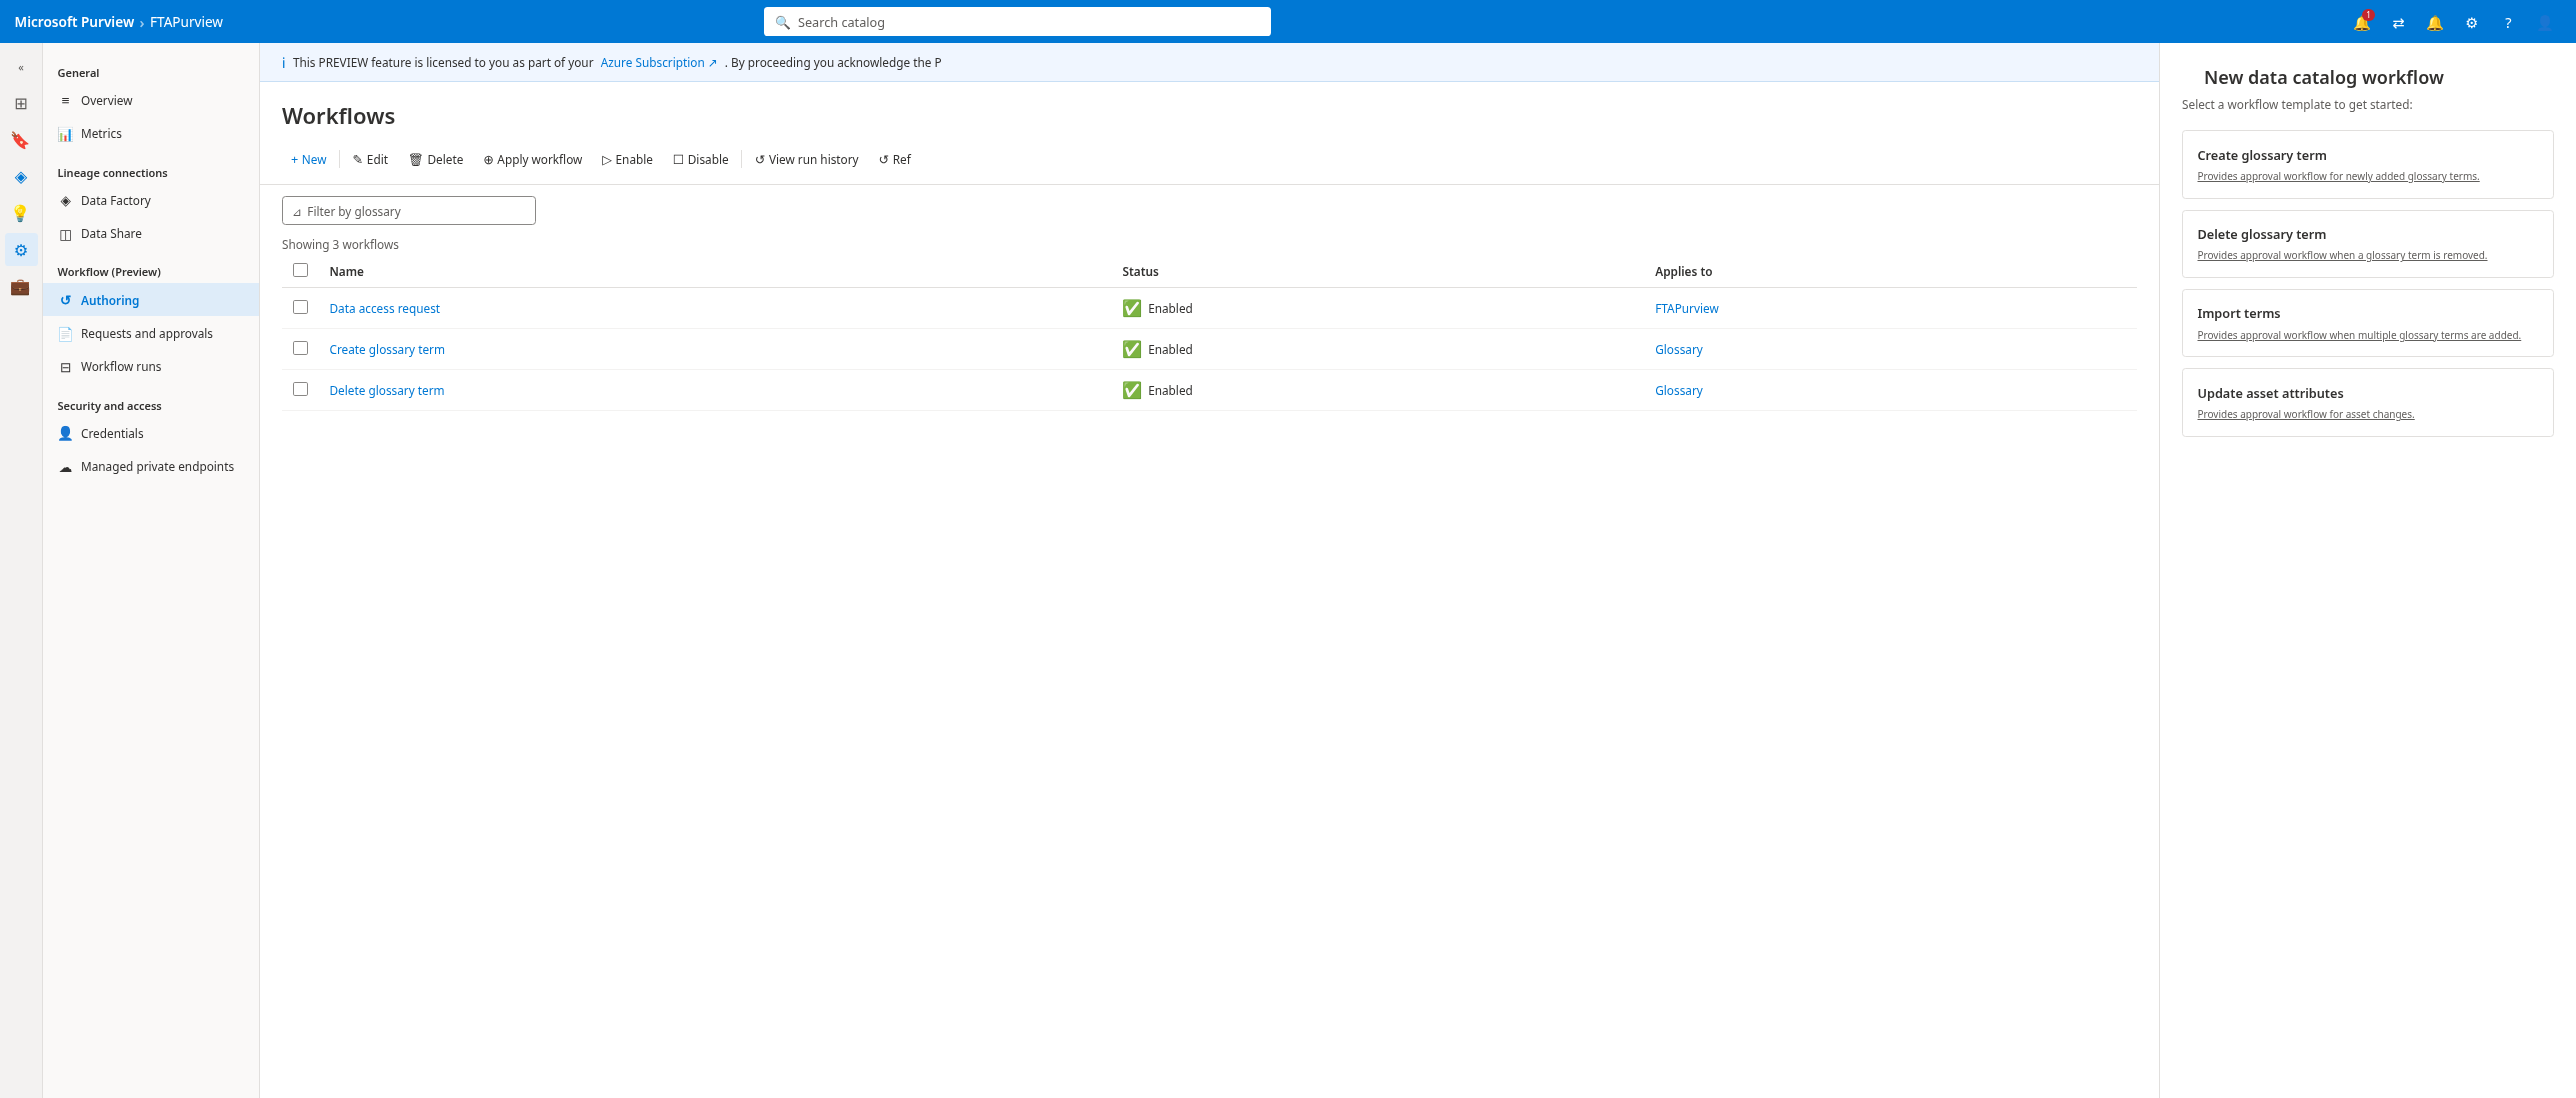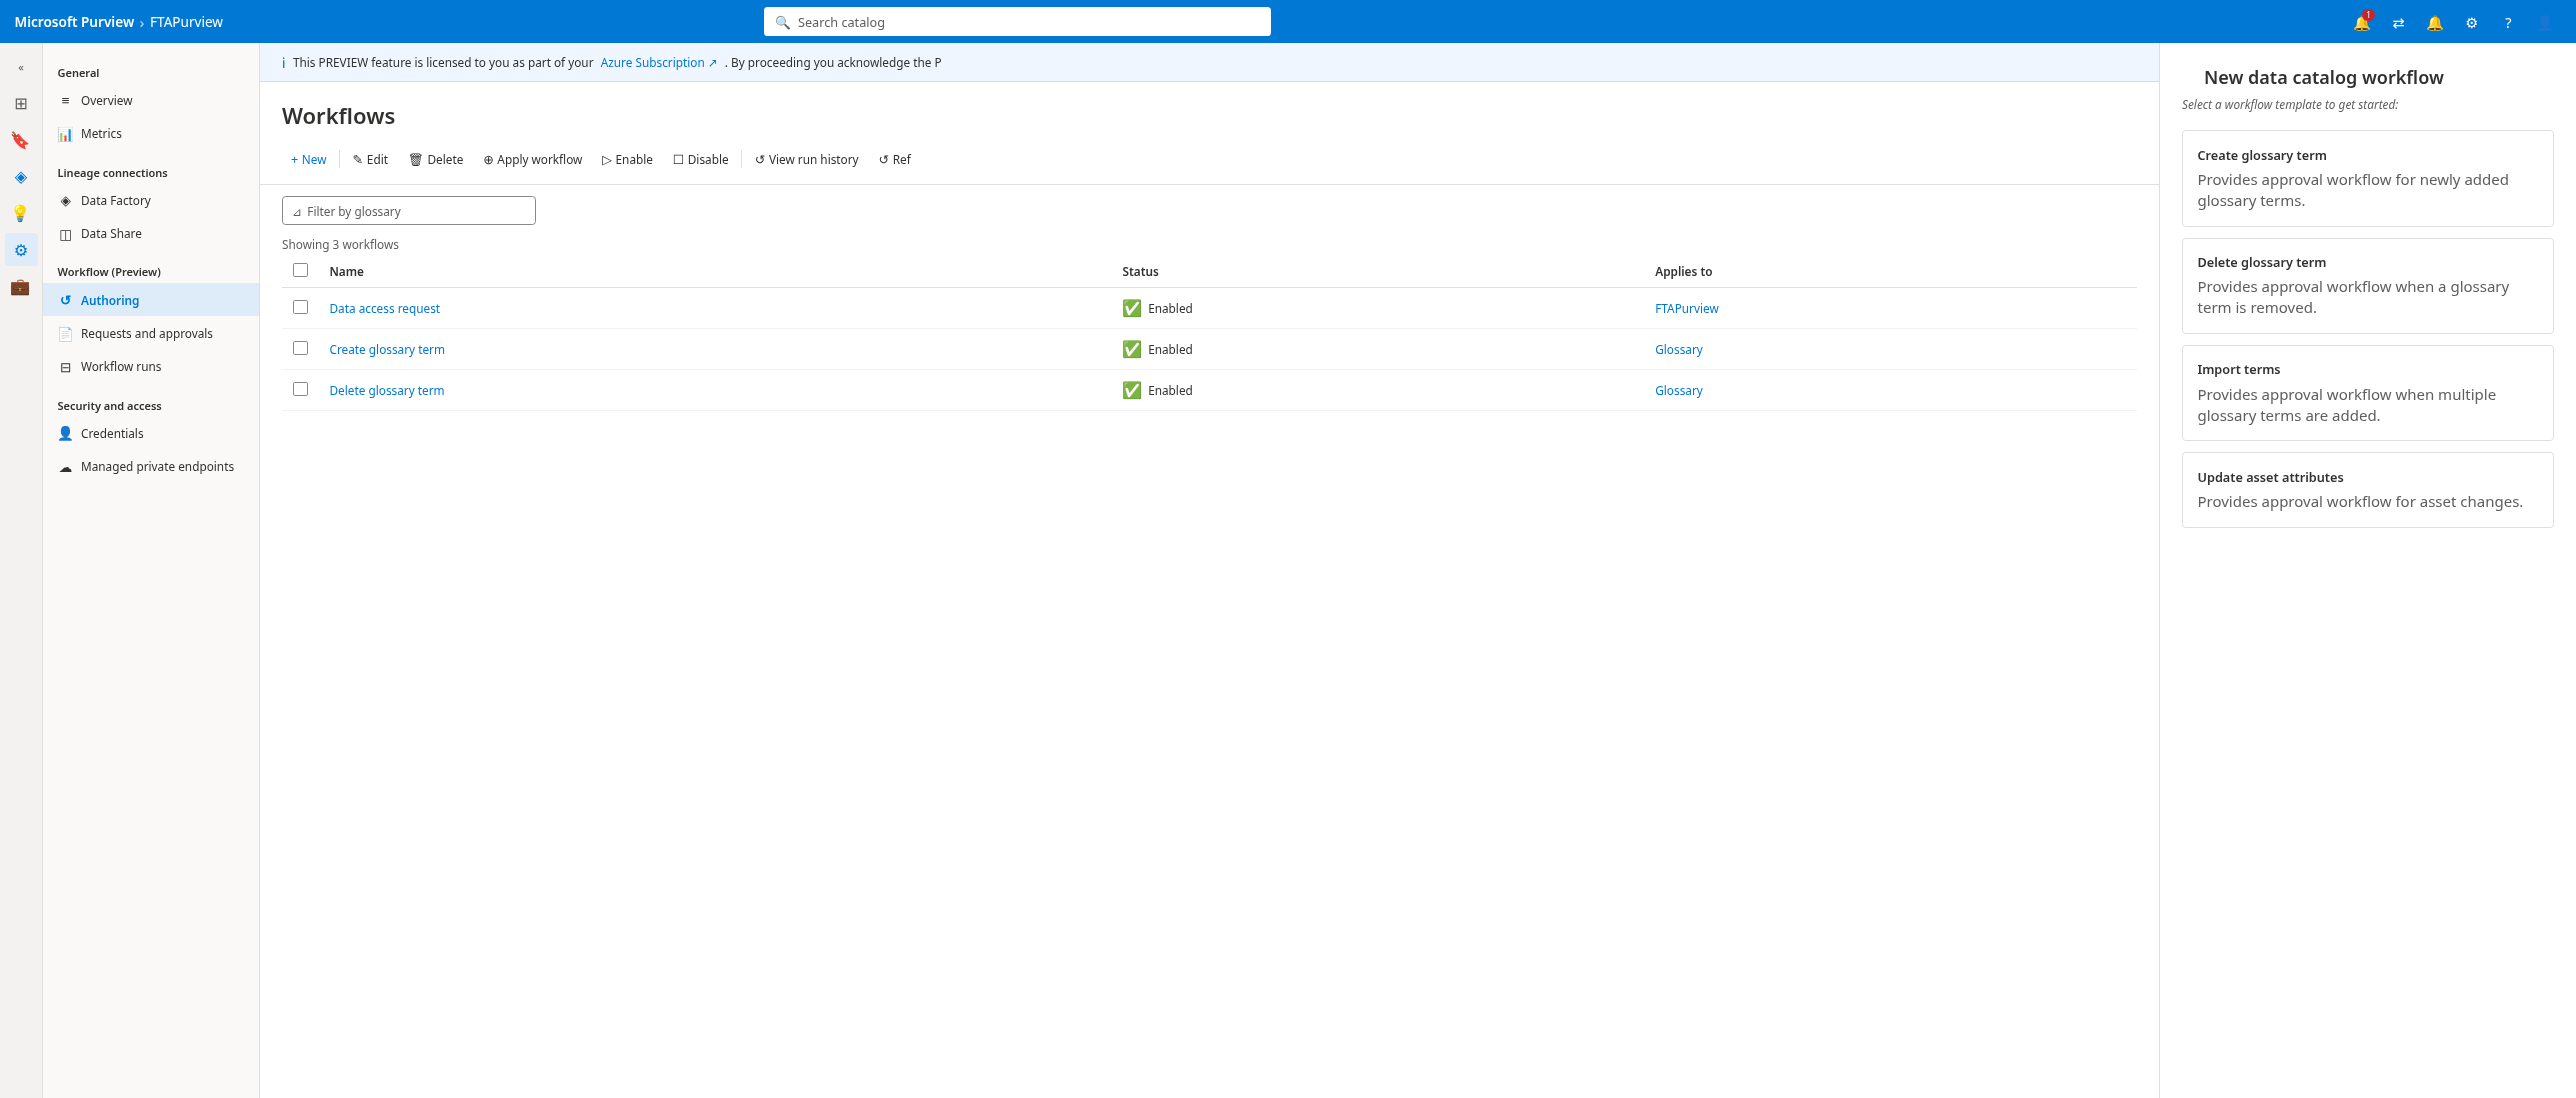--- a/index.html
+++ b/index.html
@@ -133,28 +133,28 @@
     .status-dot { color: #107c10; font-size: 16.3px; }
     .link-cell { color: #0078d4; cursor: pointer; }
     .applies-link { color: #0078d4; cursor: pointer; }
 
     
     .right-panel {
       width: 417px; background: white; border-left: 0.9px solid #e1dfdd;
       padding: 22px; overflow-y: auto;
     }
     .panel-title { font-size: 18px; font-weight: 600; color: #323130; margin-bottom: 7.2px; margin-left: 22px; }
-    .panel-subtitle { font-size: 11.8px; color: #605e5c; margin-bottom: 18px; font-style: italic; }
+    .panel-subtitle { font-size: 11.8px; color: #605e5c; margin-bottom: 18px; }
 
     .template-card {
       border: 0.9px solid #e1dfdd; border-radius: 3.6px;
       padding: 14.5px; margin-bottom: 11px; cursor: pointer;
     }
     .template-card-title { font-size: 12.7px; font-weight: 600; color: #323130; margin-bottom: 5.4px; }
-    .template-card-desc { font-size: 15px; color: #605e5c; line-height: 1.4; }
+    .template-card-desc { font-size: 10px; color: #605e5c; line-height: 1.4; text-decoration: underline; }
 
     
     .table-container { padding: 0 22px; }
   </style>
 </head>
 <body>
 
 <nav class="topnav">
   <div class="topnav-brand">
     <span>Microsoft Purview</span>

